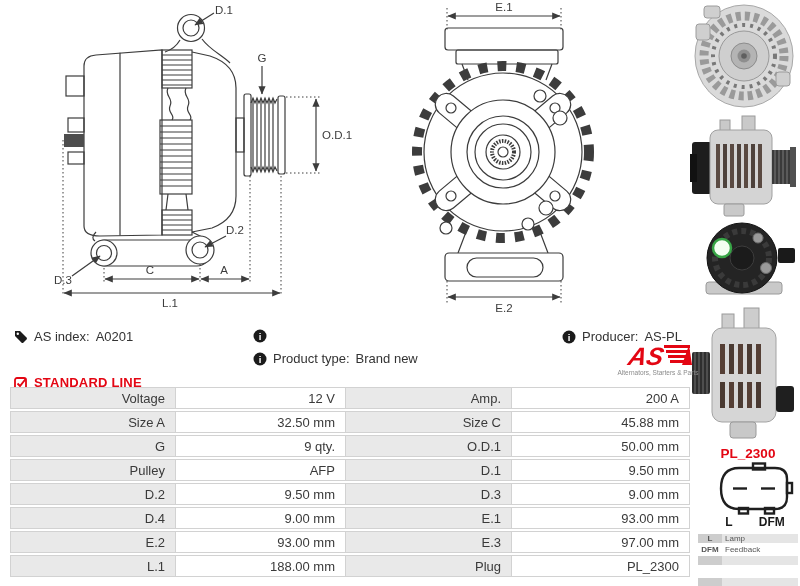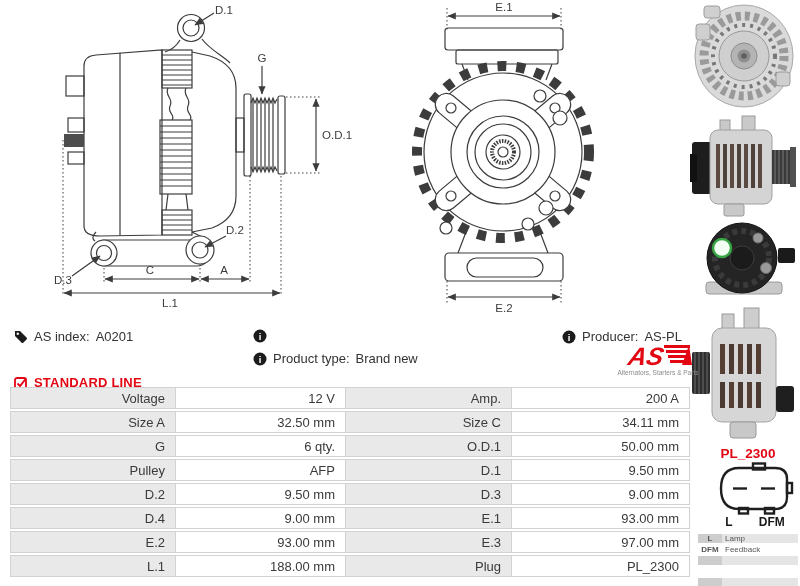--- a/index.html
+++ b/index.html
@@ -314,25 +314,25 @@
       <tr>
         <td class="label-cell">Voltage</td>
         <td class="value-cell">12 V</td>
         <td class="label-cell">Amp.</td>
         <td class="value-cell">200 A</td>
       </tr>
       <tr>
         <td class="label-cell">Size A</td>
         <td class="value-cell">32.50 mm</td>
         <td class="label-cell">Size C</td>
-        <td class="value-cell">34.11 mm</td>
+        <td class="value-cell">45.88 mm</td>
       </tr>
       <tr>
         <td class="label-cell">G</td>
-        <td class="value-cell">6 qty.</td>
+        <td class="value-cell">9 qty.</td>
         <td class="label-cell">O.D.1</td>
         <td class="value-cell">50.00 mm</td>
       </tr>
       <tr>
         <td class="label-cell">Pulley</td>
         <td class="value-cell">AFP</td>
         <td class="label-cell">D.1</td>
         <td class="value-cell">9.50 mm</td>
       </tr>
       <tr>

